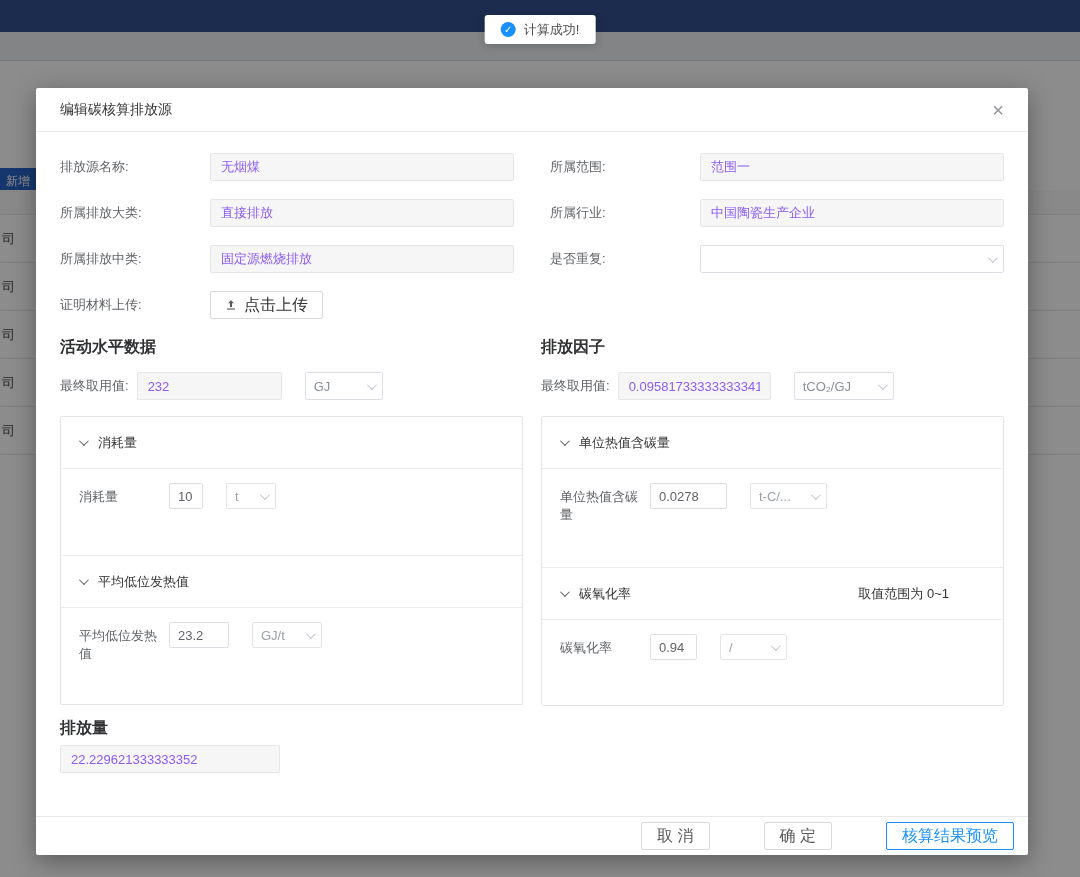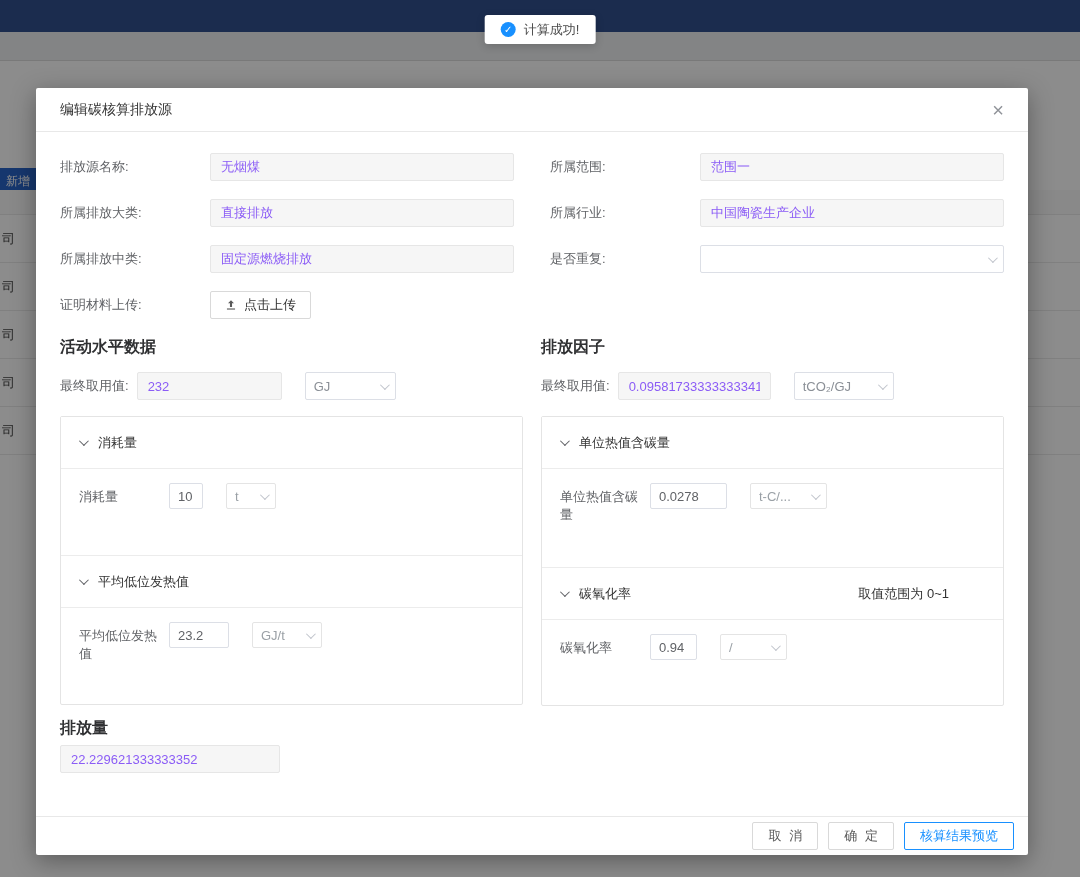--- a/index.html
+++ b/index.html
@@ -41,31 +41,31 @@
   .fctrl { flex:1; }
   .inp { width:100%; height:28px; border:1px solid #dcdfe6; border-radius:2px; background:#fff; color:#606266;
     font-size:13px; padding:0 10px; font-family:inherit; outline:none; }
   .inp:disabled, .inp.disabled { background:#f6f6f6; border-color:#e6e6e6; color:#8b5cf6; }
   .sel { height:28px; border:1px solid #dcdfe6; border-radius:2px; background:#fff; display:flex; align-items:center;
     padding:0 8px; font-size:13px; color:#8a8f96; }
   .sel .txt { flex:1; white-space:nowrap; overflow:hidden; }
   .chev { width:7px; height:7px; border-right:1.4px solid #c0c4cc; border-bottom:1.4px solid #c0c4cc;
     transform:rotate(45deg) translateY(-2px); flex:0 0 auto; }
   .upload-btn { height:28px; border:1px solid #d9d9d9; background:#fff; border-radius:2px; display:inline-flex; align-items:center;
-    gap:7px; padding:0 14px; font-size:13px; color:#333; cursor:pointer; }
+    gap:7px; padding:0 14px; font-size:16px; color:#333; cursor:pointer; }
 
   
   .sections { display:flex; gap:18px; margin-top:18px; }
   .scol { flex:1; min-width:0; }
   .sec-title { font-size:16px; font-weight:bold; color:#303133; }
   .final-row { display:flex; align-items:center; margin-top:14px; }
   .final-label { font-size:13px; color:#606266; flex:0 0 auto; }
   .final-inp { width:145px; margin-left:8px; }
   .final-inp.wide { width:153px; }
-  .final-sel { margin-left:23px; width:91px; }
+  .final-sel { margin-left:23px; width:78px; }
   .final-sel.wide { width:100px; }
 
   
   .pgroup { margin-top:16px; border:1px solid #e4e4e4; border-radius:2px; }
   .phead { height:52px; display:flex; align-items:center; gap:12px; padding:0 18px; border-bottom:1px solid #ececec;
     font-size:13px; color:#333; cursor:pointer; background:#fff; }
   .phead .chev { border-color:#606266; }
   .phint { margin-left:auto; padding-right:36px; font-size:13px; color:#333; }
   .pbody { padding:14px 18px; display:flex; align-items:flex-start; }
   .pbody.divider { border-bottom:1px solid #ececec; }
@@ -73,22 +73,22 @@
   .pb-inp { height:26px; border:1px solid #dcdfe6; border-radius:2px; font-size:13px; color:#606266; padding:0 8px;
     font-family:inherit; outline:none; margin-left:10px; }
   .pb-sel { height:26px; margin-left:23px; border-color:#e4e4e4; color:#9aa0a6; }
   .h87 { height:87px; } .h95 { height:96px; } .h99 { height:99px; } .h84 { height:85px; }
 
   
   .em-title { margin-top:12px; font-size:16px; font-weight:bold; color:#303133; }
   .em-inp { margin-top:6px; width:220px; }
 
   
-  .btn { height:28px; padding:0 15px; border-radius:2px; font-size:13px; background:#fff; border:1px solid #d9d9d9;
-    color:#595959; cursor:pointer; font-family:Liberation Mono, monospace; }
+  .btn { height:28px; padding:0 15px; border-radius:2px; font-size:16px; background:#fff; border:1px solid #d9d9d9;
+    color:#595959; cursor:pointer; font-family:Liberation Sans, sans-serif;margin-left:44px; }
   .btn.primary-ghost { border-color:#1890ff; color:#1890ff; }
 </style>
 </head>
 <body>
 
 <div class="bg-topbar"></div>
 <div class="bg-card"></div>
 <div class="bg-new-btn">新增</div>
 <div class="bg-table">
   <div class="bg-thead"></div>

